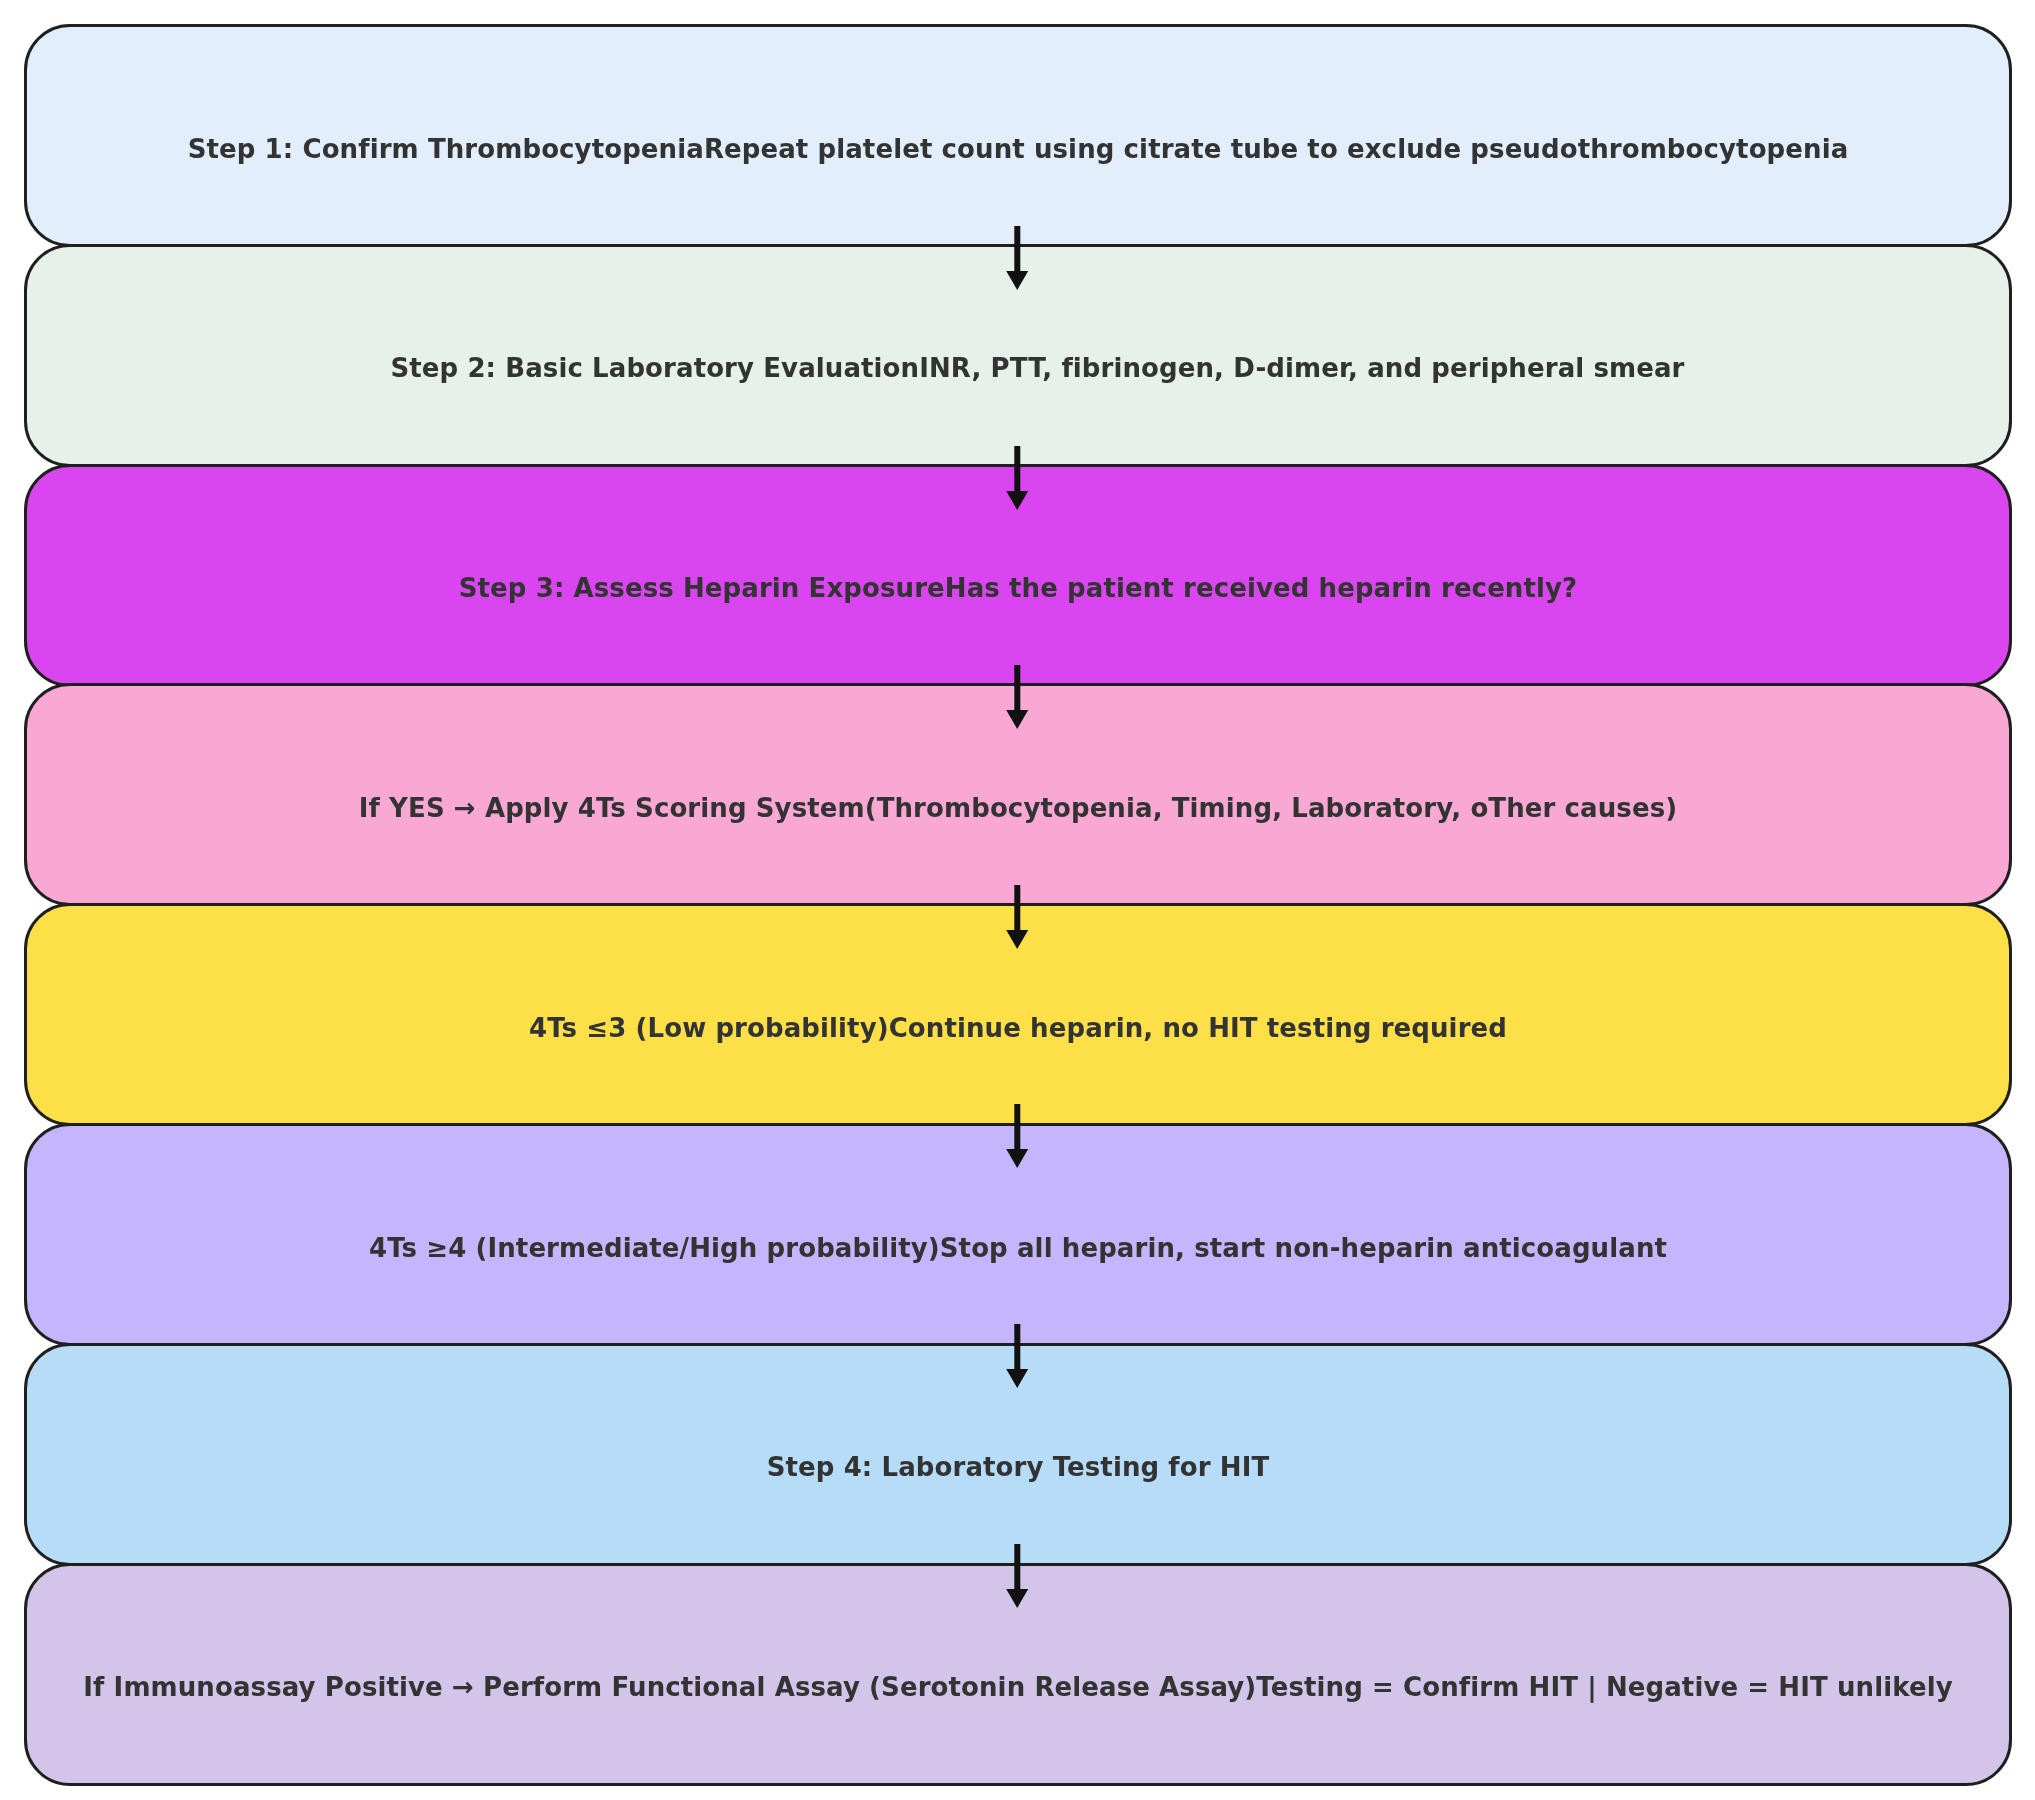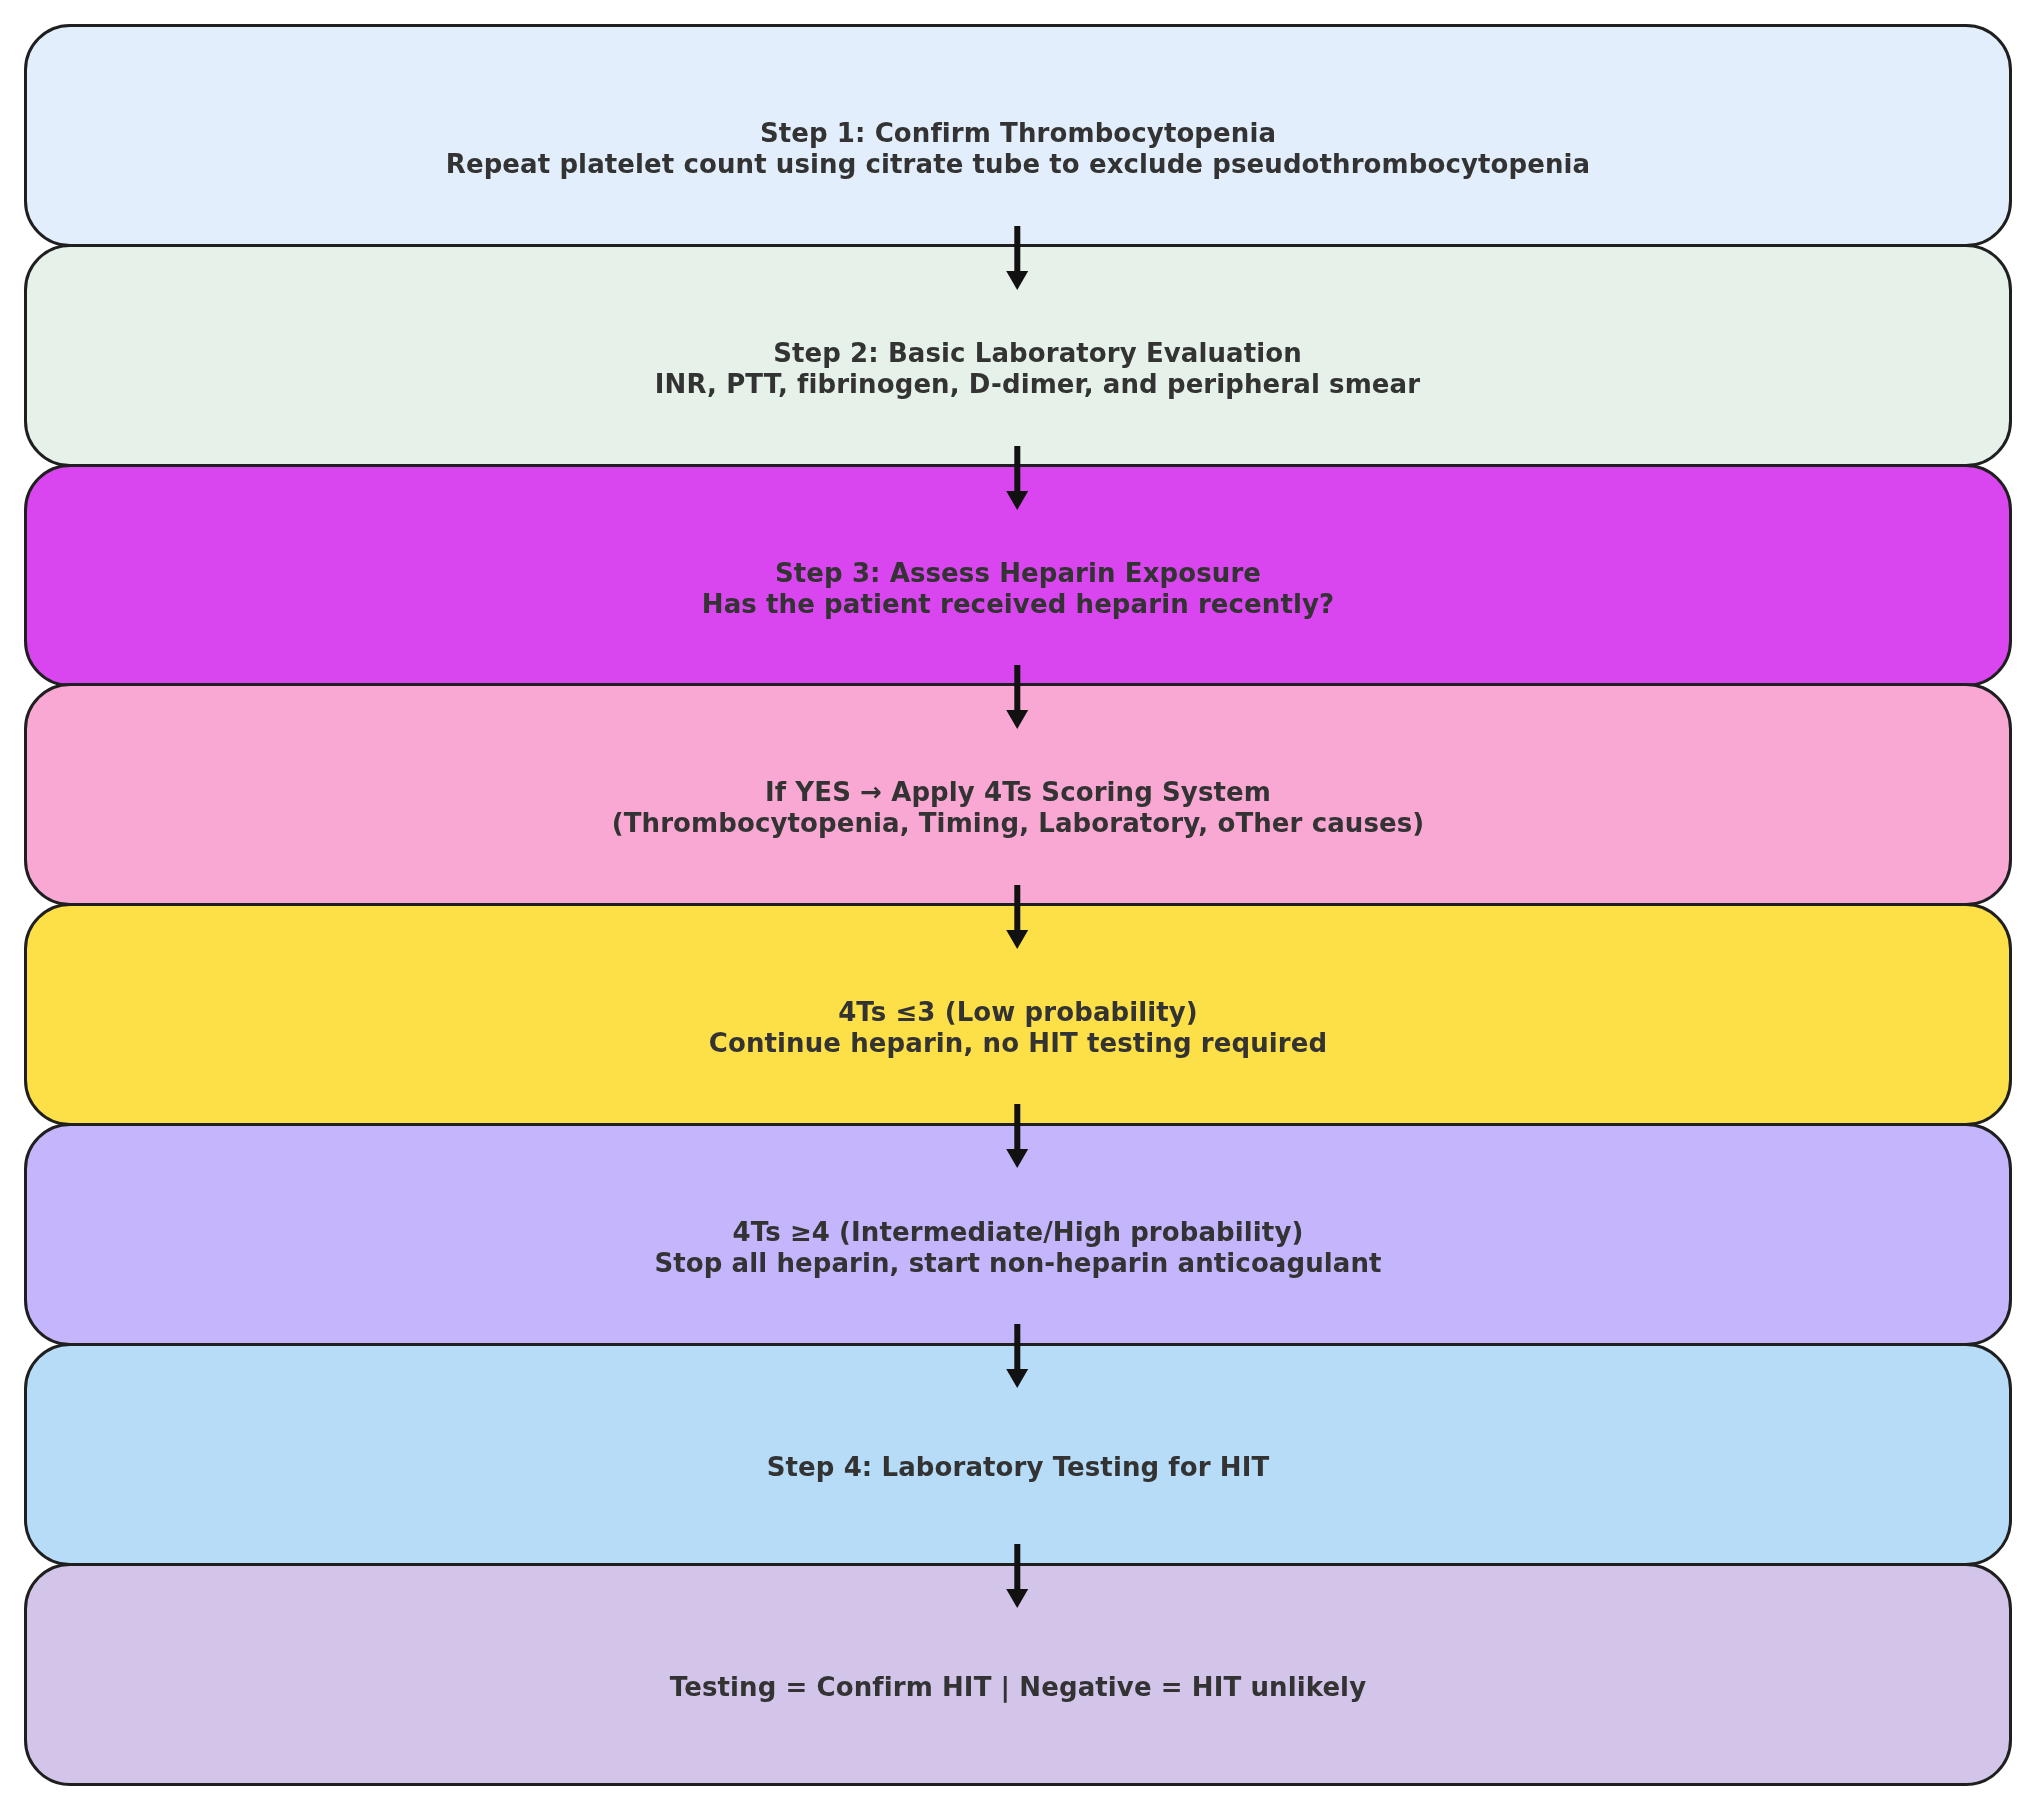--- a/index.html
+++ b/index.html
@@ -21,21 +21,21 @@
     width: 1988px;
   }
   .box {
     box-sizing: border-box;
     height: 223px;
     margin-top: -3.2px;
     border: 3.2px solid var(--border, #1f1f1f);
     border-radius: 46px;
     background: #eeeeee; 
     display: flex;
-    flex-direction: column;
+    flex-direction: row;
     align-items: center;
     justify-content: center;
     padding-top: 27px;
     position: relative;
     z-index: 1;
   }
   .box:first-child {
     margin-top: 0;
   }
   .box-line {
@@ -117,20 +117,21 @@
   <div class="box" style="background-color: #c4b5fd;">
     <div class="box-line">4Ts ≥4 (Intermediate/High probability)</div>
     <div class="box-line">Stop all heparin, start non-heparin anticoagulant</div>
   </div>
 
   <div class="box" style="background-color: rgb(183, 220, 248);">
     <div class="box-line">Step 4: Laboratory Testing for HIT</div>
   </div>
 
   <div class="box" style="background-color: rgb(210, 197, 233);">
+    <div class="box-line">If Immunoassay Positive → Perform Functional Assay (Serotonin Release Assay)</div>
     <div class="box-line">Testing = Confirm HIT | Negative = HIT unlikely</div>
   </div>
 
 </div>
 
 <div class="arrow a1">
     <div class="shaft"></div>
     <div class="head"></div>
   </div>
 <div class="arrow a2">

